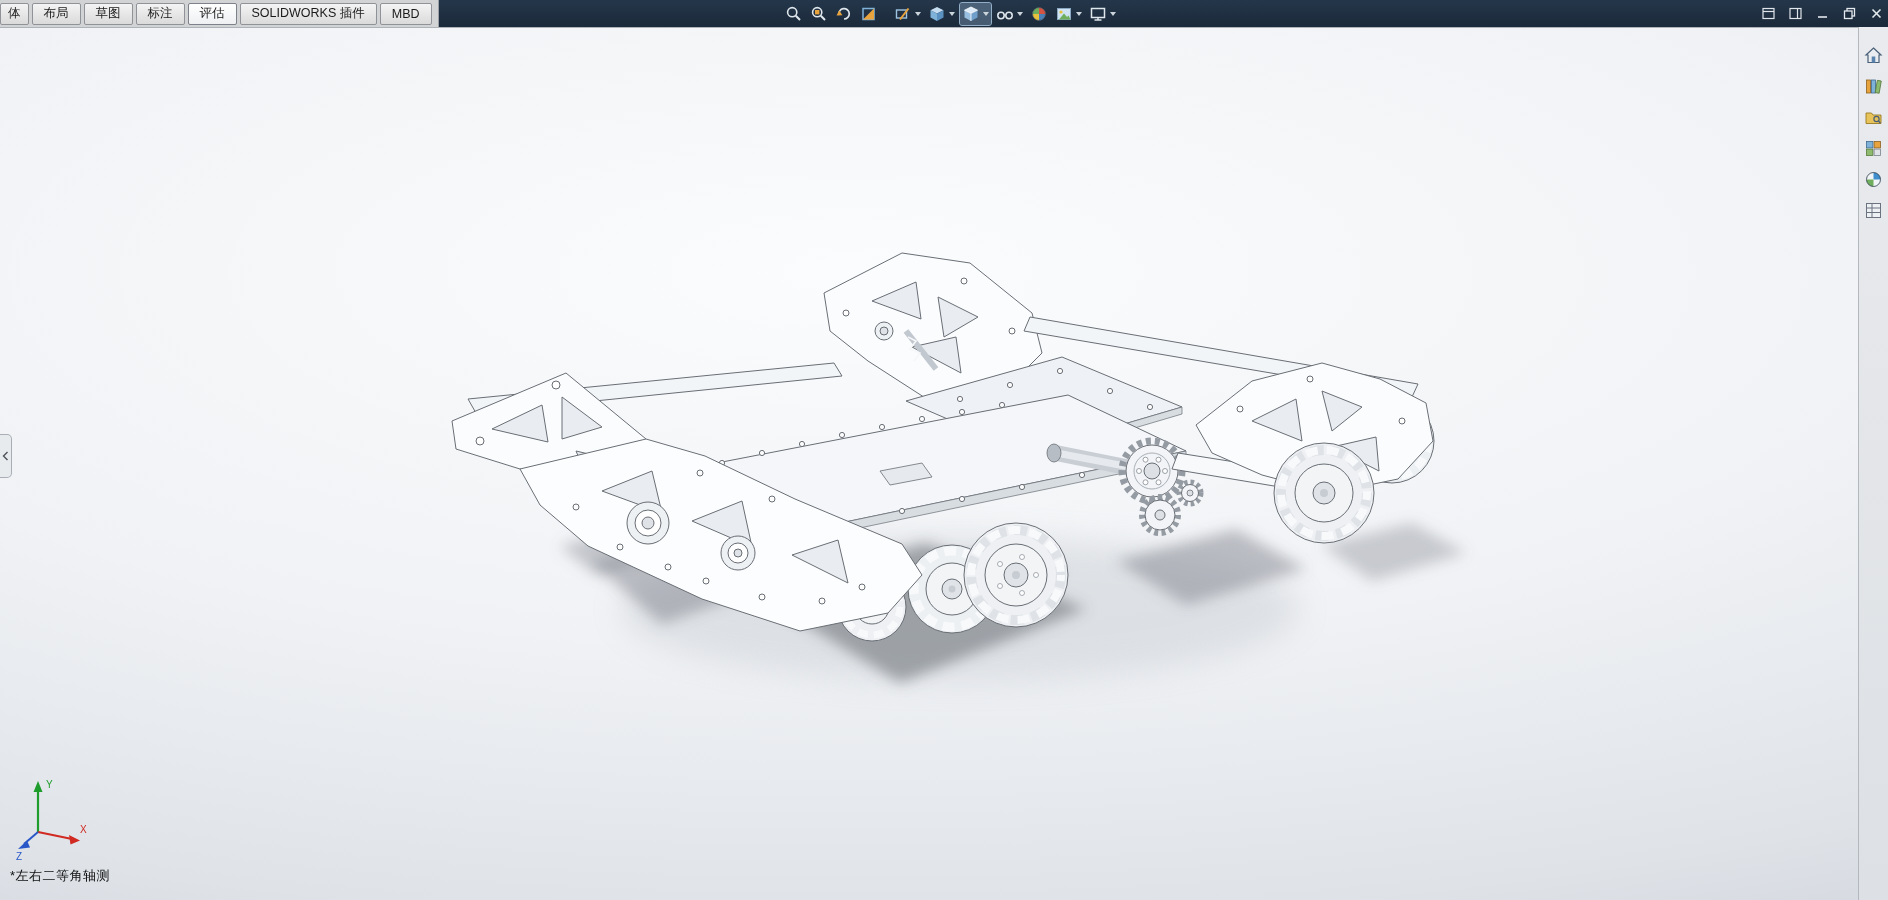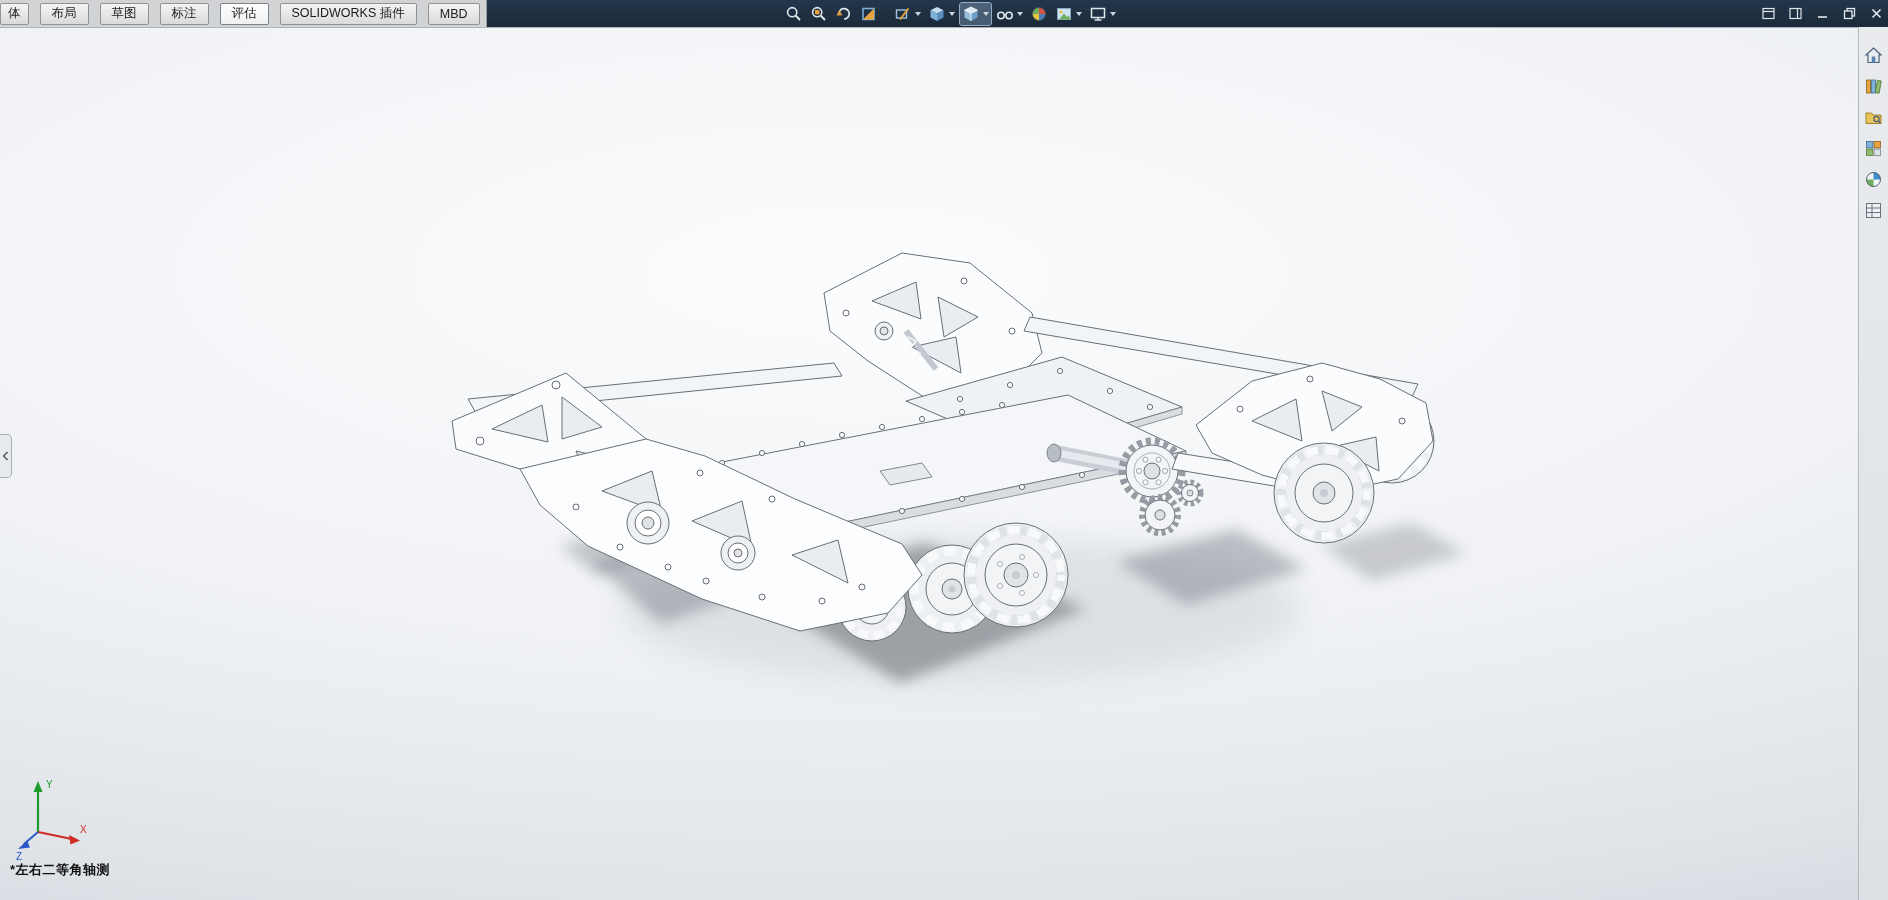--- a/index.html
+++ b/index.html
@@ -7,21 +7,21 @@
     font-family:"Liberation Sans", sans-serif; background:#e8eaee; }
 
   
   .titlebar { position:absolute; left:0; top:0; width:1888px; height:27px;
     background:linear-gradient(#24364a,#1b2a3a); z-index:50; }
 
   .tabstrip { position:absolute; left:0; top:0; height:27px;
     display:flex; align-items:center; background:#d2d3d4;
     padding:0 6px 0 0; border-right:1px solid #9aa0a6; }
   .tab { display:inline-flex; align-items:center; height:22px; padding:0 11px;
-    margin-left:11px; font-size:12.5px; color:#1a1a1a;
+    margin-left:3px; font-size:12.5px; color:#1a1a1a;
     background:linear-gradient(#f4f4f4,#dadada); border:1px solid #8f9398;
     border-radius:2px; white-space:nowrap; cursor:default; }
   .tab.first { margin-left:0; padding:0 7px; }
   .tab.active { background:linear-gradient(#ffffff,#eef0f2); border-color:#7d828a;font-family:Liberation Serif, serif; }
 
   
   .hud { position:absolute; left:783px; top:0; height:27px; display:flex;
     align-items:center; gap:3px; }
   .hud-btn { display:flex; align-items:center; padding:2px 2px; border-radius:2px; }
   .hud-btn.selected { background:rgba(140,170,200,.38); outline:1px solid #93aec7; }
@@ -53,22 +53,22 @@
     justify-content:center; border-radius:2px; }
   .tp-btn svg { width:19px; height:19px; display:block; }
 
   
   .left-collapse { position:absolute; left:0; top:434px; width:12px; height:44px;
     background:#e8ebee; border:1px solid #a9aeb5; border-left:none;
     border-radius:0 5px 5px 0; display:flex; align-items:center;
     justify-content:center; color:#4d535a; font-size:11px; z-index:30; }
 
   
-  .view-label { position:absolute; left:10px; bottom:21px; font-size:13px;
-    font-weight:bold; color:#101010; z-index:30; letter-spacing:.5px; }
+  .view-label { position:absolute; left:10px; bottom:15px; font-size:13px;
+    font-weight:normal; color:#101010; z-index:30; letter-spacing:.5px; }
   .triad { position:absolute; left:14px; bottom:38px; width:78px; height:88px; z-index:30; }
 </style>
 </head>
 <body>
 
 <div class="titlebar">
 
   <div class="tabstrip">
     <div class="tab first">体</div>
     <div class="tab">布局</div>

